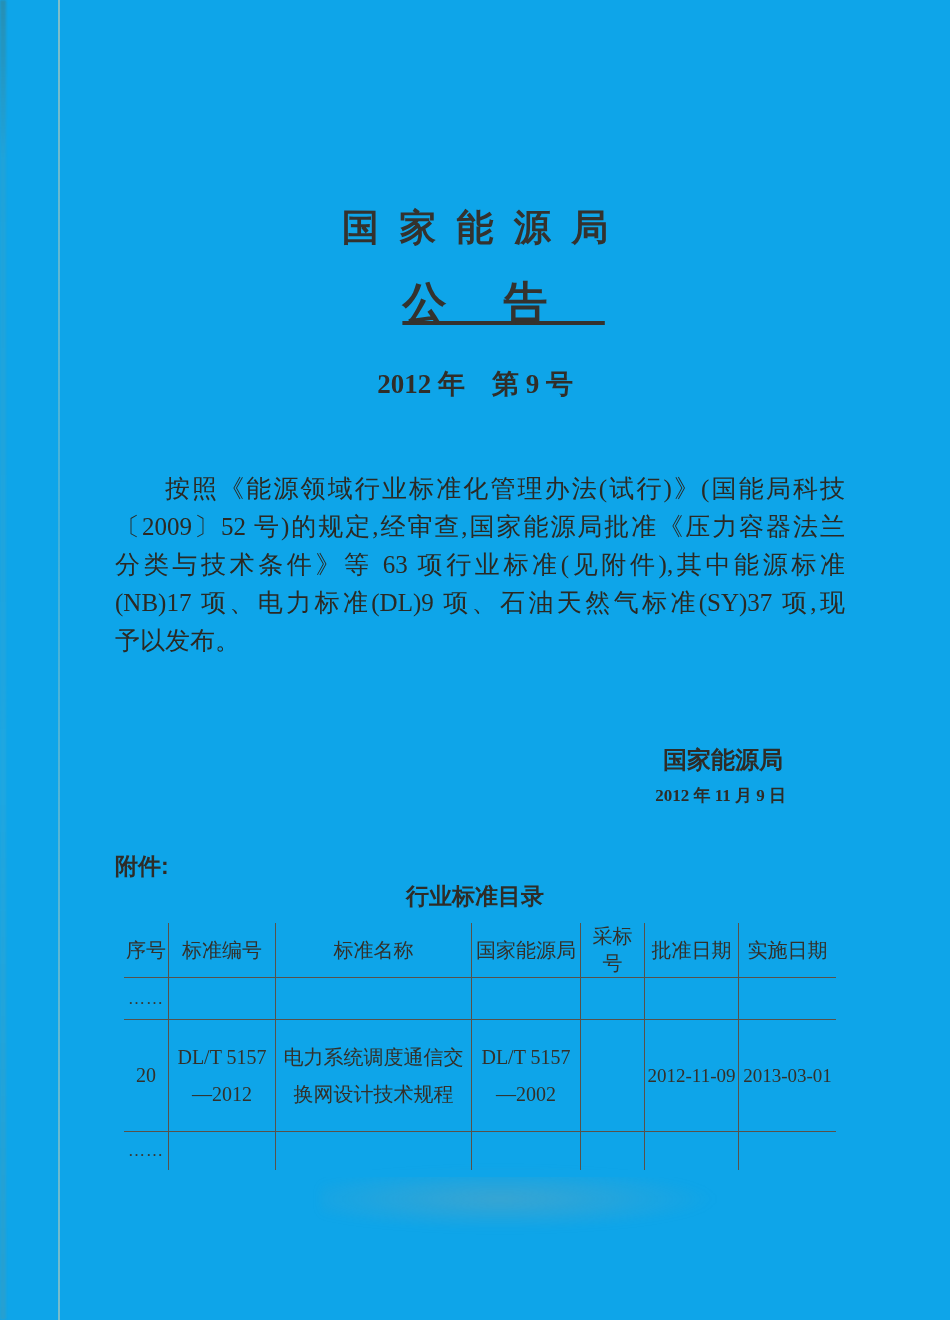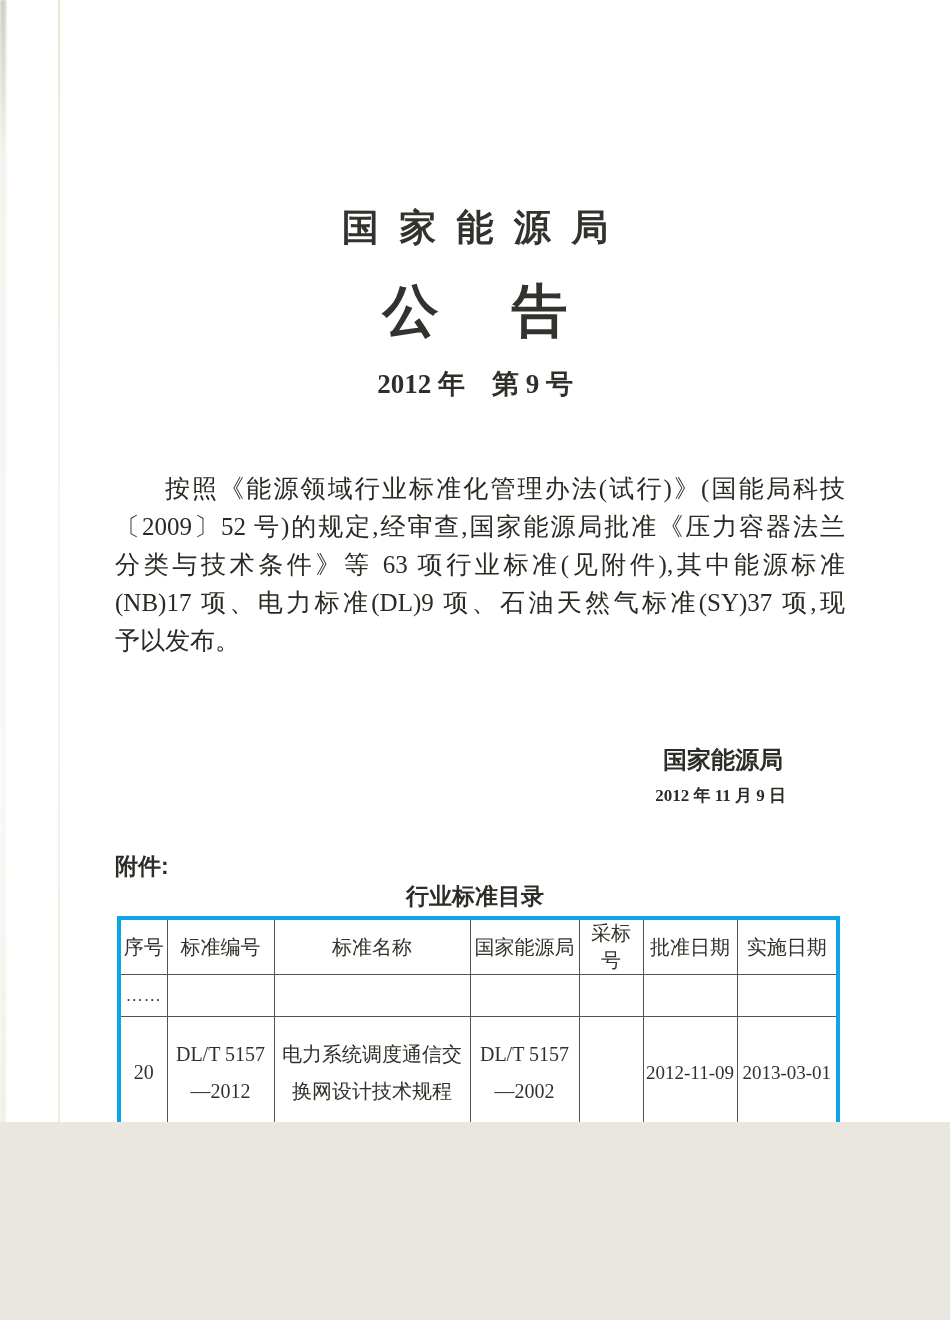--- a/index.html
+++ b/index.html
@@ -1,19 +1,19 @@
 <!DOCTYPE html>
 <html><head>
 <meta charset="utf-8">
 <style>
   html,body{margin:0;padding:0;background:#e9e7e0;}
   .page{
     position:relative;
-    width:950px;height:1122px;
-    background:#ffffff;
+    width:950px;height:1320px;
+    background:#0ea5e9;
     overflow:hidden;
     font-family:"Liberation Serif", serif;
     color:#2b2923;
   }
   
   .fold-line{
     position:absolute;left:58px;top:0;width:2px;height:1320px;
     background:linear-gradient(to bottom, rgba(222,212,175,.55), rgba(222,212,175,.25) 40%, rgba(222,212,175,.5));
     pointer-events:none;
   }
@@ -33,23 +33,24 @@
     text-align:center;
     font-family:"Liberation Sans", sans-serif;
     font-size:37px;font-weight:600;
     letter-spacing:.55em;padding-left:.55em;box-sizing:border-box;
     color:#34322e;
   }
   .doc-type{
     position:absolute;top:274px;left:0;width:100%;margin:0;
     text-align:center;
     font-family:"Liberation Sans", sans-serif;
-    font-size:56px;font-weight:600;
+    font-size:44px;font-weight:600;
     letter-spacing:1.3em;padding-left:1.3em;box-sizing:border-box;
     color:#34322e;
+    text-decoration:underline;
   }
   .issue-no{
     position:absolute;top:366px;left:0;width:100%;
     text-align:center;
     font-size:27px;font-weight:bold;
     color:#302e29;
   }
   
   .body-text{
     position:absolute;left:115px;top:470px;width:730px;
@@ -77,21 +78,21 @@
   .table-title{
     position:absolute;top:881px;left:0;width:100%;
     text-align:center;
     font-family:"Liberation Sans", sans-serif;
     font-size:23px;font-weight:bold;color:#2e2c27;
   }
   
   table.std{
     position:absolute;left:117px;top:916px;width:719px;
     border-collapse:collapse;table-layout:fixed;
-    border:4px solid #0ea5e9;
+    border:7px solid #0ea5e9;
     font-size:20px;color:#33302a;
     background:transparent;
   }
   table.std th, table.std td{
     border:1px solid #57524a;
     text-align:center;vertical-align:middle;
     padding:0 2px;font-weight:normal;
     overflow:hidden;
   }
   tr.head{height:47px;}

